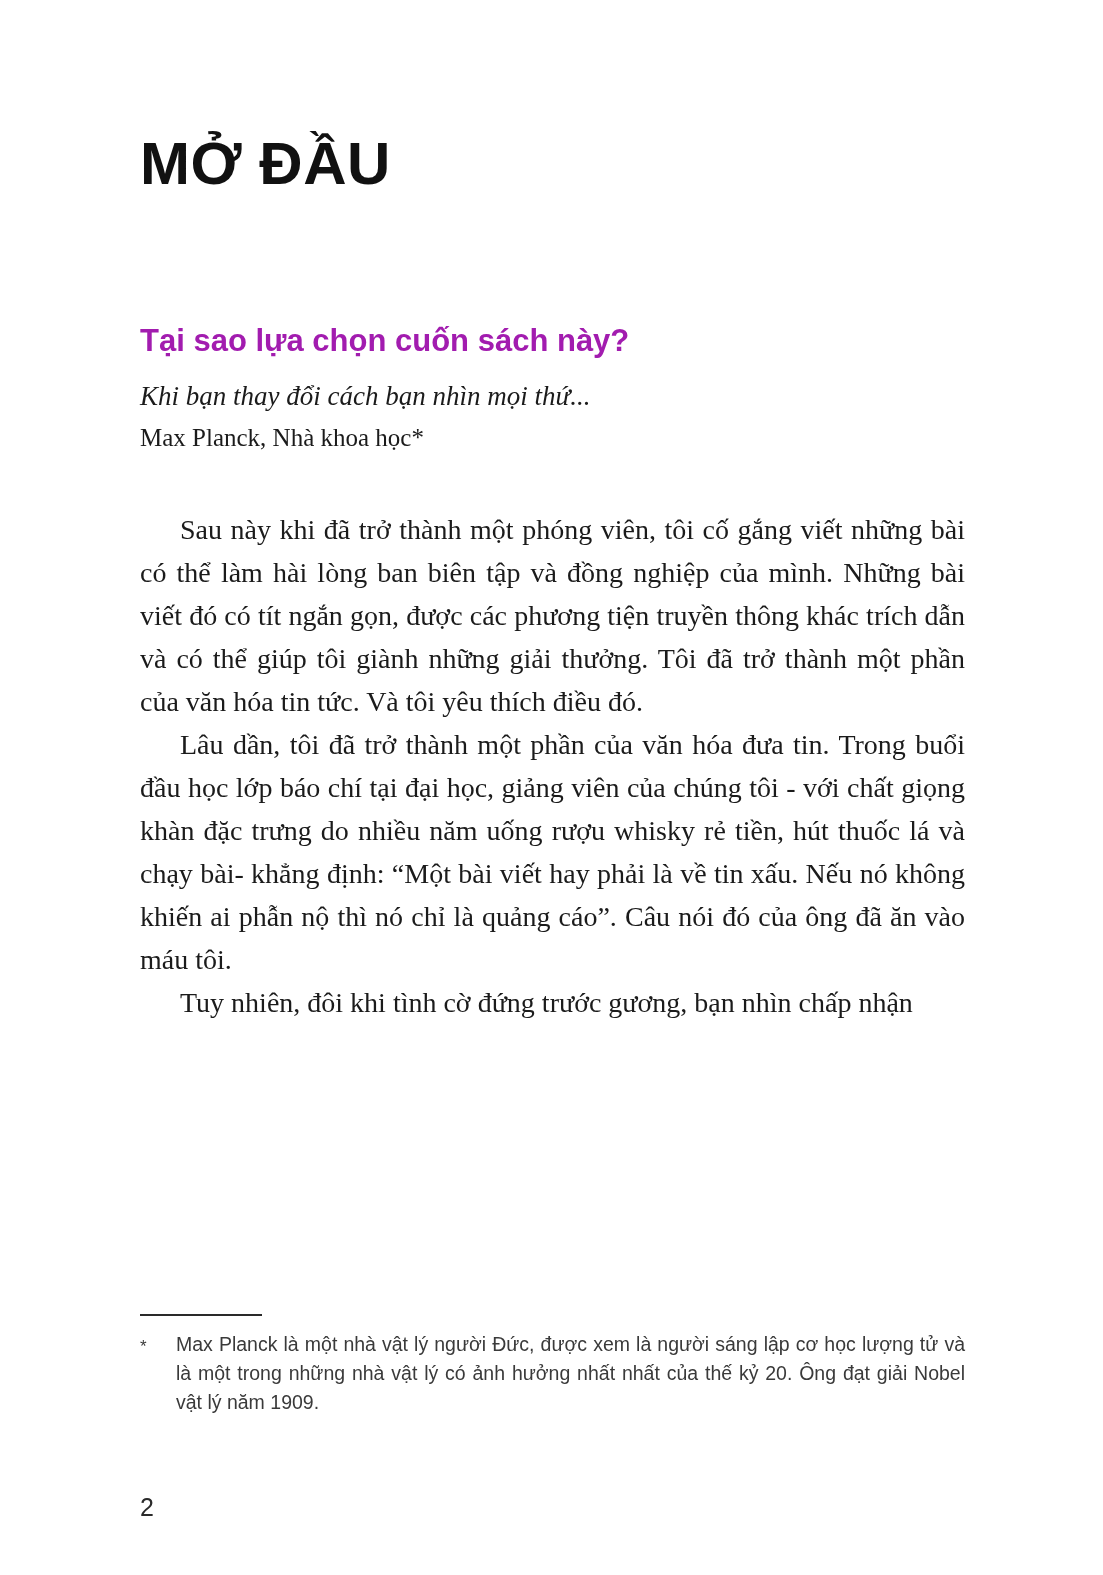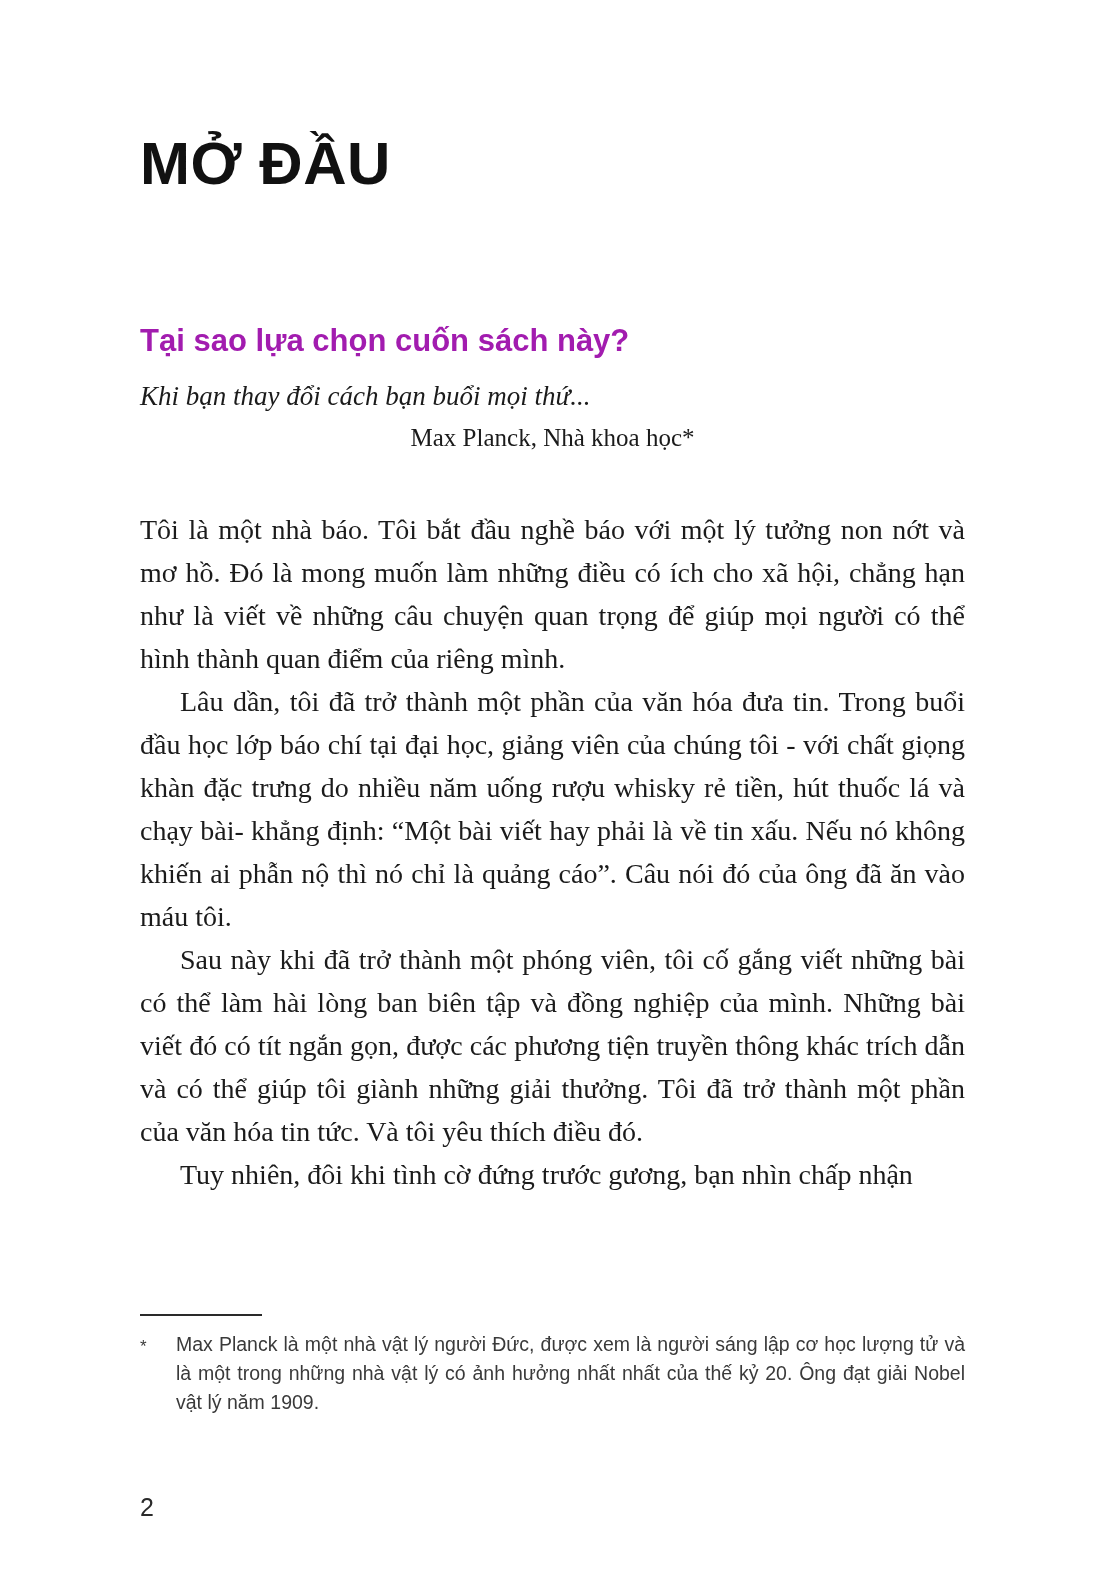--- a/index.html
+++ b/index.html
@@ -41,21 +41,20 @@
     font-size: 27px;
     line-height: 1.45;
     color: #1b1b1b;
   }
   .epigraph-attribution {
     font-family: "Liberation Serif", "DejaVu Serif", serif;
     font-style: normal;
     font-size: 25px;
     margin-top: 8px;
     color: #1b1b1b;
-    text-align: center;
   }
   .body-text {
     margin-top: 56px;
     font-family: "Liberation Serif", "DejaVu Serif", serif;
     font-size: 28px;
     line-height: 43px;
     text-align: justify;
     color: #1b1b1b;
   }
   .body-text p {
@@ -106,29 +105,28 @@
 </head>
 <body>
 
 <div class="page">
 
   <h1 class="chapter-title">MỞ ĐẦU</h1>
 
   <h2 class="section-heading">Tại sao lựa chọn cuốn sách này?</h2>
 
   <div class="epigraph">
-    <div>Khi bạn thay đổi cách bạn buổi mọi thứ...</div>
+    <div>Khi bạn thay đổi cách bạn nhìn mọi thứ...</div>
   </div>
 
   <div class="epigraph-attribution">Max Planck, Nhà khoa học*</div>
 
   <div class="body-text">
-    <p>Tôi là một nhà báo. Tôi bắt đầu nghề báo với một lý tưởng non nớt và mơ hồ. Đó là mong muốn làm những điều có ích cho xã hội, chẳng hạn như là viết về những câu chuyện quan trọng để giúp mọi người có thể hình thành quan điểm của riêng mình.</p>
+    <p class="indented">Sau này khi đã trở thành một phóng viên, tôi cố gắng viết những bài có thể làm hài lòng ban biên tập và đồng nghiệp của mình. Những bài viết đó có tít ngắn gọn, được các phương tiện truyền thông khác trích dẫn và có thể giúp tôi giành những giải thưởng. Tôi đã trở thành một phần của văn hóa tin tức. Và tôi yêu thích điều đó.</p>
     <p class="indented">Lâu dần, tôi đã trở thành một phần của văn hóa đưa tin. Trong buổi đầu học lớp báo chí tại đại học, giảng viên của chúng tôi - với chất giọng khàn đặc trưng do nhiều năm uống rượu whisky rẻ tiền, hút thuốc lá và chạy bài- khẳng định: “Một bài viết hay phải là về tin xấu. Nếu nó không khiến ai phẫn nộ thì nó chỉ là quảng cáo”. Câu nói đó của ông đã ăn vào máu tôi.</p>
-    <p class="indented">Sau này khi đã trở thành một phóng viên, tôi cố gắng viết những bài có thể làm hài lòng ban biên tập và đồng nghiệp của mình. Những bài viết đó có tít ngắn gọn, được các phương tiện truyền thông khác trích dẫn và có thể giúp tôi giành những giải thưởng. Tôi đã trở thành một phần của văn hóa tin tức. Và tôi yêu thích điều đó.</p>
     <p class="indented">Tuy nhiên, đôi khi tình cờ đứng trước gương, bạn nhìn chấp nhận</p>
   </div>
 
   <div class="footnote-block">
     <div class="footnote-rule"></div>
     <div class="footnote-row">
       <div class="footnote-marker">*</div>
       <div class="footnote-text">Max Planck là một nhà vật lý người Đức, được xem là người sáng lập cơ học lượng tử và là một trong những nhà vật lý có ảnh hưởng nhất nhất của thế kỷ 20. Ông đạt giải Nobel vật lý năm 1909.</div>
     </div>
   </div>

